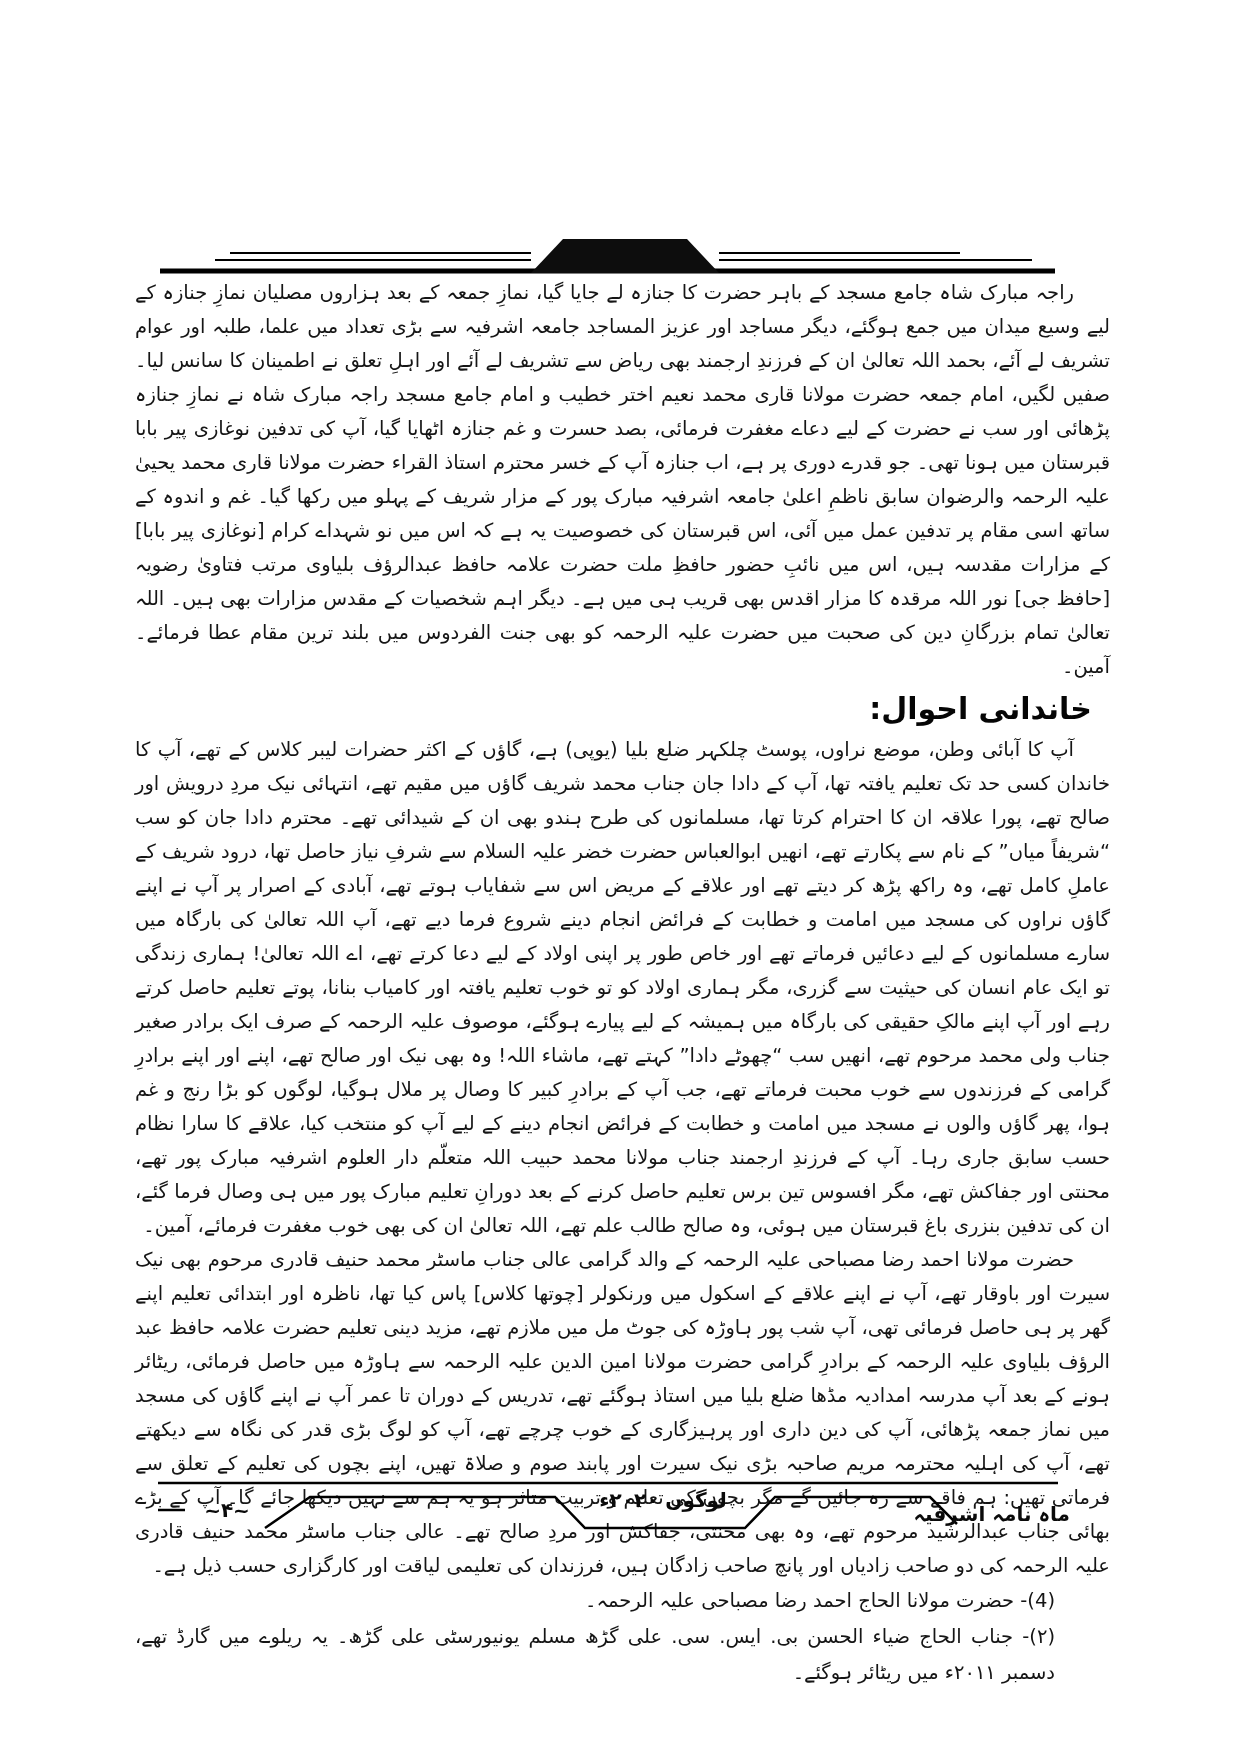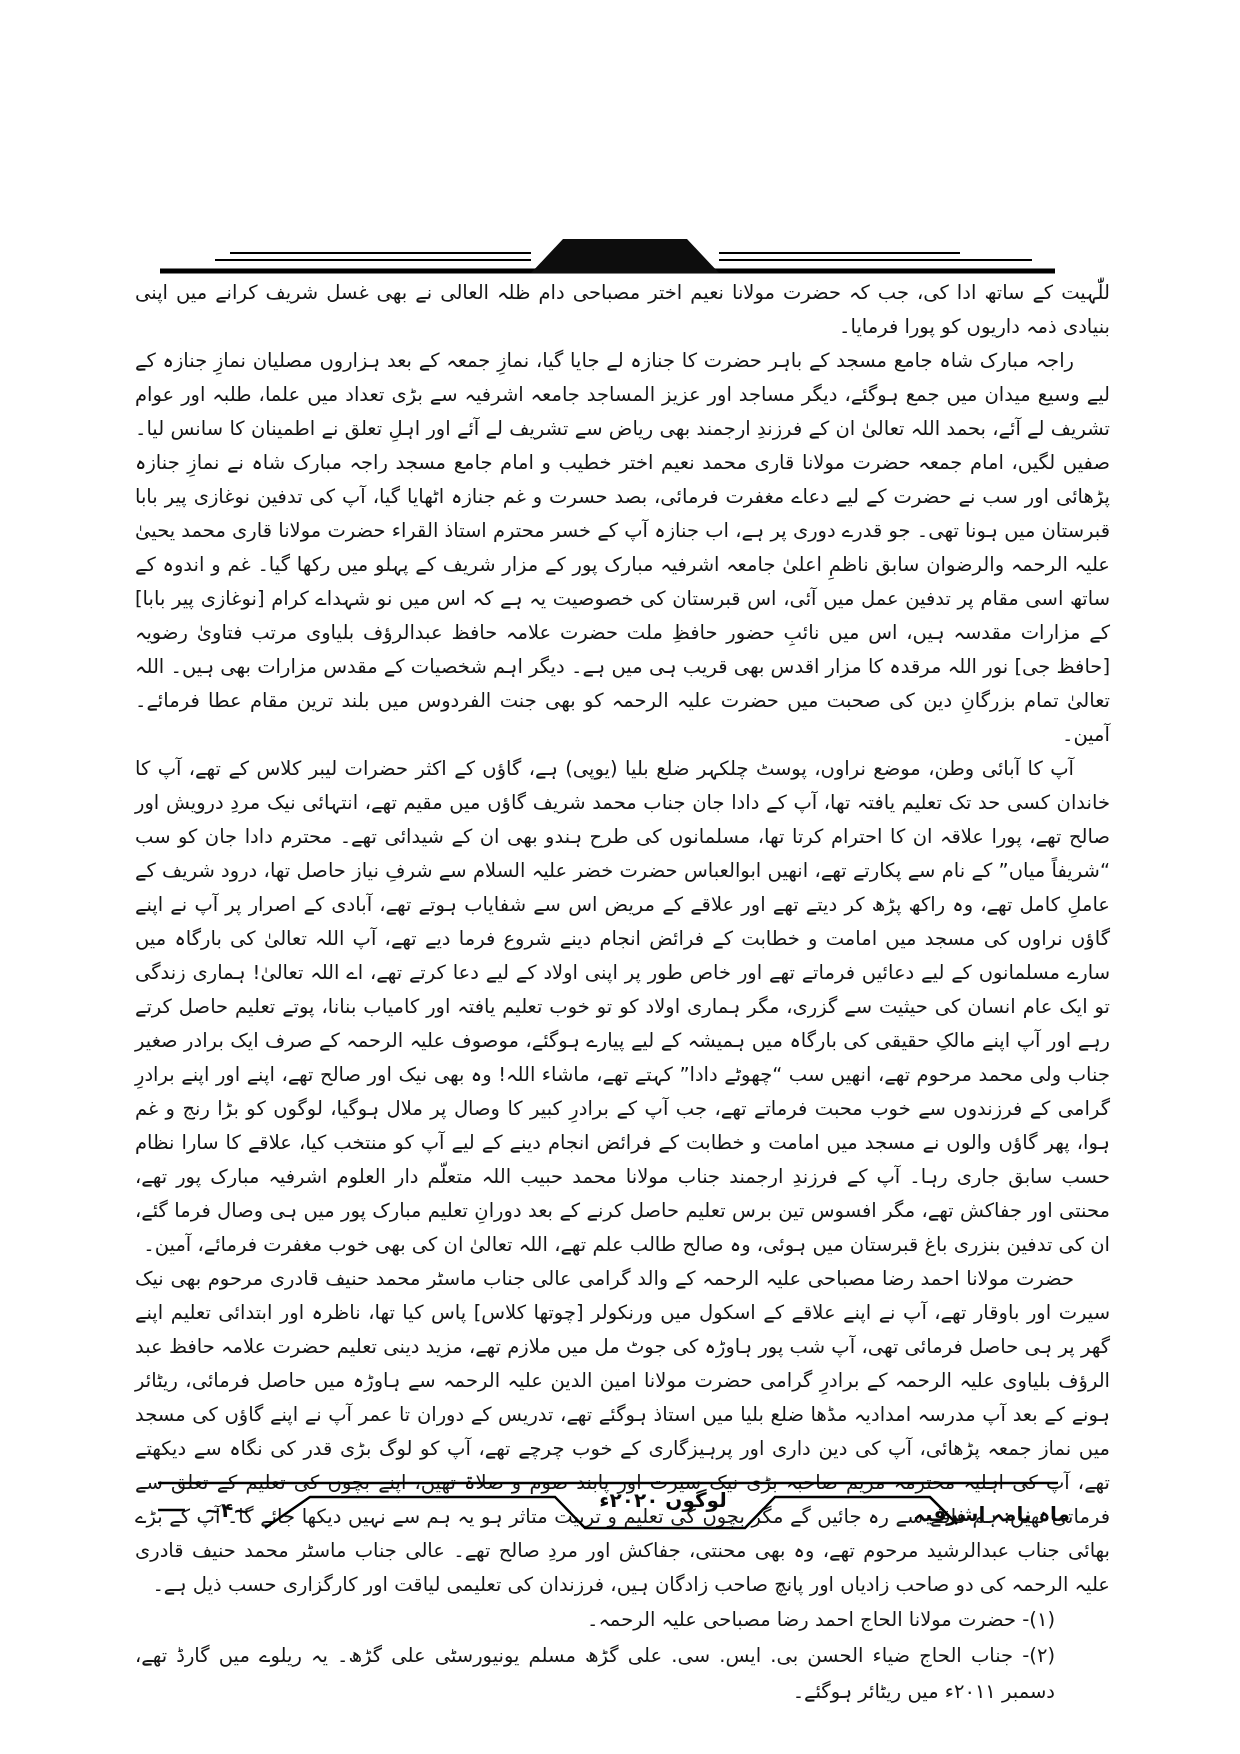--- a/index.html
+++ b/index.html
@@ -79,29 +79,29 @@
       <line x1="584" y1="19" x2="825" y2="19" stroke="#000" stroke-width="2"></line>
       <line x1="80" y1="26" x2="396" y2="26" stroke="#000" stroke-width="2"></line>
       <line x1="584" y1="26" x2="897" y2="26" stroke="#000" stroke-width="2"></line>
       <line x1="25" y1="37" x2="920" y2="37" stroke="#000" stroke-width="5"></line>
       <polygon points="428,5 552,5 584,39 396,39" fill="#0d0d0d"></polygon>
     </svg>
     <span class="banner-title">اداریــــہ</span>
   </div>
 
   <div class="article">
-    <p class="cont">للّٰہیت کے ساتھ ادا کی، جب کہ حضرت مولانا نعیم اختر مصباحی دام ظلہ العالی نے بھی غسل شریف کرانے میں اپنی بنیادی ذمہ داریوں کو پورا فرمایا۔</p>
     <p class="ind">راجہ مبارک شاہ جامع مسجد کے باہر حضرت کا جنازہ لے جایا گیا، نمازِ جمعہ کے بعد ہزاروں مصلیان نمازِ جنازہ کے لیے وسیع میدان میں جمع ہوگئے، دیگر مساجد اور عزیز المساجد جامعہ اشرفیہ سے بڑی تعداد میں علما، طلبہ اور عوام تشریف لے آئے، بحمد اللہ تعالیٰ ان کے فرزندِ ارجمند بھی ریاض سے تشریف لے آئے اور اہلِ تعلق نے اطمینان کا سانس لیا۔ صفیں لگیں، امام جمعہ حضرت مولانا قاری محمد نعیم اختر خطیب و امام جامع مسجد راجہ مبارک شاہ نے نمازِ جنازہ پڑھائی اور سب نے حضرت کے لیے دعاے مغفرت فرمائی، بصد حسرت و غم جنازہ اٹھایا گیا، آپ کی تدفین نوغازی پیر بابا قبرستان میں ہونا تھی۔ جو قدرے دوری پر ہے، اب جنازہ آپ کے خسر محترم استاذ القراء حضرت مولانا قاری محمد یحییٰ علیہ الرحمہ والرضوان سابق ناظمِ اعلیٰ جامعہ اشرفیہ مبارک پور کے مزار شریف کے پہلو میں رکھا گیا۔ غم و اندوہ کے ساتھ اسی مقام پر تدفین عمل میں آئی، اس قبرستان کی خصوصیت یہ ہے کہ اس میں نو شہداے کرام [نوغازی پیر بابا] کے مزارات مقدسہ ہیں، اس میں نائبِ حضور حافظِ ملت حضرت علامہ حافظ عبدالرؤف بلیاوی مرتب فتاویٰ رضویہ [حافظ جی] نور اللہ مرقدہ کا مزار اقدس بھی قریب ہی میں ہے۔ دیگر اہم شخصیات کے مقدس مزارات بھی ہیں۔ اللہ تعالیٰ تمام بزرگانِ دین کی صحبت میں حضرت علیہ الرحمہ کو بھی جنت الفردوس میں بلند ترین مقام عطا فرمائے۔ آمین۔</p>
 
+    <h2 class="section-heading">خاندانی احوال:</h2>
 
     <p class="ind">آپ کا آبائی وطن، موضع نراوں، پوسٹ چلکہر ضلع بلیا (یوپی) ہے، گاؤں کے اکثر حضرات لیبر کلاس کے تھے، آپ کا خاندان کسی حد تک تعلیم یافتہ تھا، آپ کے دادا جان جناب محمد شریف گاؤں میں مقیم تھے، انتہائی نیک مردِ درویش اور صالح تھے، پورا علاقہ ان کا احترام کرتا تھا، مسلمانوں کی طرح ہندو بھی ان کے شیدائی تھے۔ محترم دادا جان کو سب “شریفاً میاں” کے نام سے پکارتے تھے، انھیں ابوالعباس حضرت خضر علیہ السلام سے شرفِ نیاز حاصل تھا، درود شریف کے عاملِ کامل تھے، وہ راکھ پڑھ کر دیتے تھے اور علاقے کے مریض اس سے شفایاب ہوتے تھے، آبادی کے اصرار پر آپ نے اپنے گاؤں نراوں کی مسجد میں امامت و خطابت کے فرائض انجام دینے شروع فرما دیے تھے، آپ اللہ تعالیٰ کی بارگاہ میں سارے مسلمانوں کے لیے دعائیں فرماتے تھے اور خاص طور پر اپنی اولاد کے لیے دعا کرتے تھے، اے اللہ تعالیٰ! ہماری زندگی تو ایک عام انسان کی حیثیت سے گزری، مگر ہماری اولاد کو تو خوب تعلیم یافتہ اور کامیاب بنانا، پوتے تعلیم حاصل کرتے رہے اور آپ اپنے مالکِ حقیقی کی بارگاہ میں ہمیشہ کے لیے پیارے ہوگئے، موصوف علیہ الرحمہ کے صرف ایک برادر صغیر جناب ولی محمد مرحوم تھے، انھیں سب “چھوٹے دادا” کہتے تھے، ماشاء اللہ! وہ بھی نیک اور صالح تھے، اپنے اور اپنے برادرِ گرامی کے فرزندوں سے خوب محبت فرماتے تھے، جب آپ کے برادرِ کبیر کا وصال پر ملال ہوگیا، لوگوں کو بڑا رنج و غم ہوا، پھر گاؤں والوں نے مسجد میں امامت و خطابت کے فرائض انجام دینے کے لیے آپ کو منتخب کیا، علاقے کا سارا نظام حسب سابق جاری رہا۔ آپ کے فرزندِ ارجمند جناب مولانا محمد حبیب اللہ متعلّم دار العلوم اشرفیہ مبارک پور تھے، محنتی اور جفاکش تھے، مگر افسوس تین برس تعلیم حاصل کرنے کے بعد دورانِ تعلیم مبارک پور میں ہی وصال فرما گئے، ان کی تدفین بنزری باغ قبرستان میں ہوئی، وہ صالح طالب علم تھے، اللہ تعالیٰ ان کی بھی خوب مغفرت فرمائے، آمین۔</p>
     <p class="ind">حضرت مولانا احمد رضا مصباحی علیہ الرحمہ کے والد گرامی عالی جناب ماسٹر محمد حنیف قادری مرحوم بھی نیک سیرت اور باوقار تھے، آپ نے اپنے علاقے کے اسکول میں ورنکولر [چوتھا کلاس] پاس کیا تھا، ناظرہ اور ابتدائی تعلیم اپنے گھر پر ہی حاصل فرمائی تھی، آپ شب پور ہاوڑہ کی جوٹ مل میں ملازم تھے، مزید دینی تعلیم حضرت علامہ حافظ عبد الرؤف بلیاوی علیہ الرحمہ کے برادرِ گرامی حضرت مولانا امین الدین علیہ الرحمہ سے ہاوڑہ میں حاصل فرمائی، ریٹائر ہونے کے بعد آپ مدرسہ امدادیہ مڈھا ضلع بلیا میں استاذ ہوگئے تھے، تدریس کے دوران تا عمر آپ نے اپنے گاؤں کی مسجد میں نماز جمعہ پڑھائی، آپ کی دین داری اور پرہیزگاری کے خوب چرچے تھے، آپ کو لوگ بڑی قدر کی نگاہ سے دیکھتے تھے، آپ کی اہلیہ محترمہ مریم صاحبہ بڑی نیک سیرت اور پابند صوم و صلاۃ تھیں، اپنے بچوں کی تعلیم کے تعلق سے فرماتی تھیں: ہم فاقے سے رہ جائیں گے مگر بچوں کی تعلیم و تربیت متاثر ہو یہ ہم سے نہیں دیکھا جائے گا۔ آپ کے بڑے بھائی جناب عبدالرشید مرحوم تھے، وہ بھی محنتی، جفاکش اور مردِ صالح تھے۔ عالی جناب ماسٹر محمد حنیف قادری علیہ الرحمہ کی دو صاحب زادیاں اور پانچ صاحب زادگان ہیں، فرزندان کی تعلیمی لیاقت اور کارگزاری حسب ذیل ہے۔</p>
 
     <div class="numbered-list">
-      <p class="list-item i1">(۱)- حضرت مولانا الحاج احمد رضا مصباحی علیہ الرحمہ۔</p>
+      <p class="list-item i1">(4)- حضرت مولانا الحاج احمد رضا مصباحی علیہ الرحمہ۔</p>
       <p class="list-item i2">(۲)- جناب الحاج ضیاء الحسن بی. ایس. سی. علی گڑھ مسلم یونیورسٹی علی گڑھ۔ یہ ریلوے میں گارڈ تھے، دسمبر ۲۰۱۱ء میں ریٹائر ہوگئے۔</p>
     </div>
   </div>
 
   <div class="footer">
     <svg width="975" height="62" viewBox="0 0 975 62">
       <line x1="23" y1="5" x2="923" y2="5" stroke="#000" stroke-width="2.5"></line>
       <path d="M23 32 H50 M130 50 L175 19 H420 L450 50 H610 L640 19 H795 L822 46" fill="none" stroke="#000" stroke-width="2.5"></path>
     </svg>
     <span class="footer-text f-page-number">~۴~</span>

